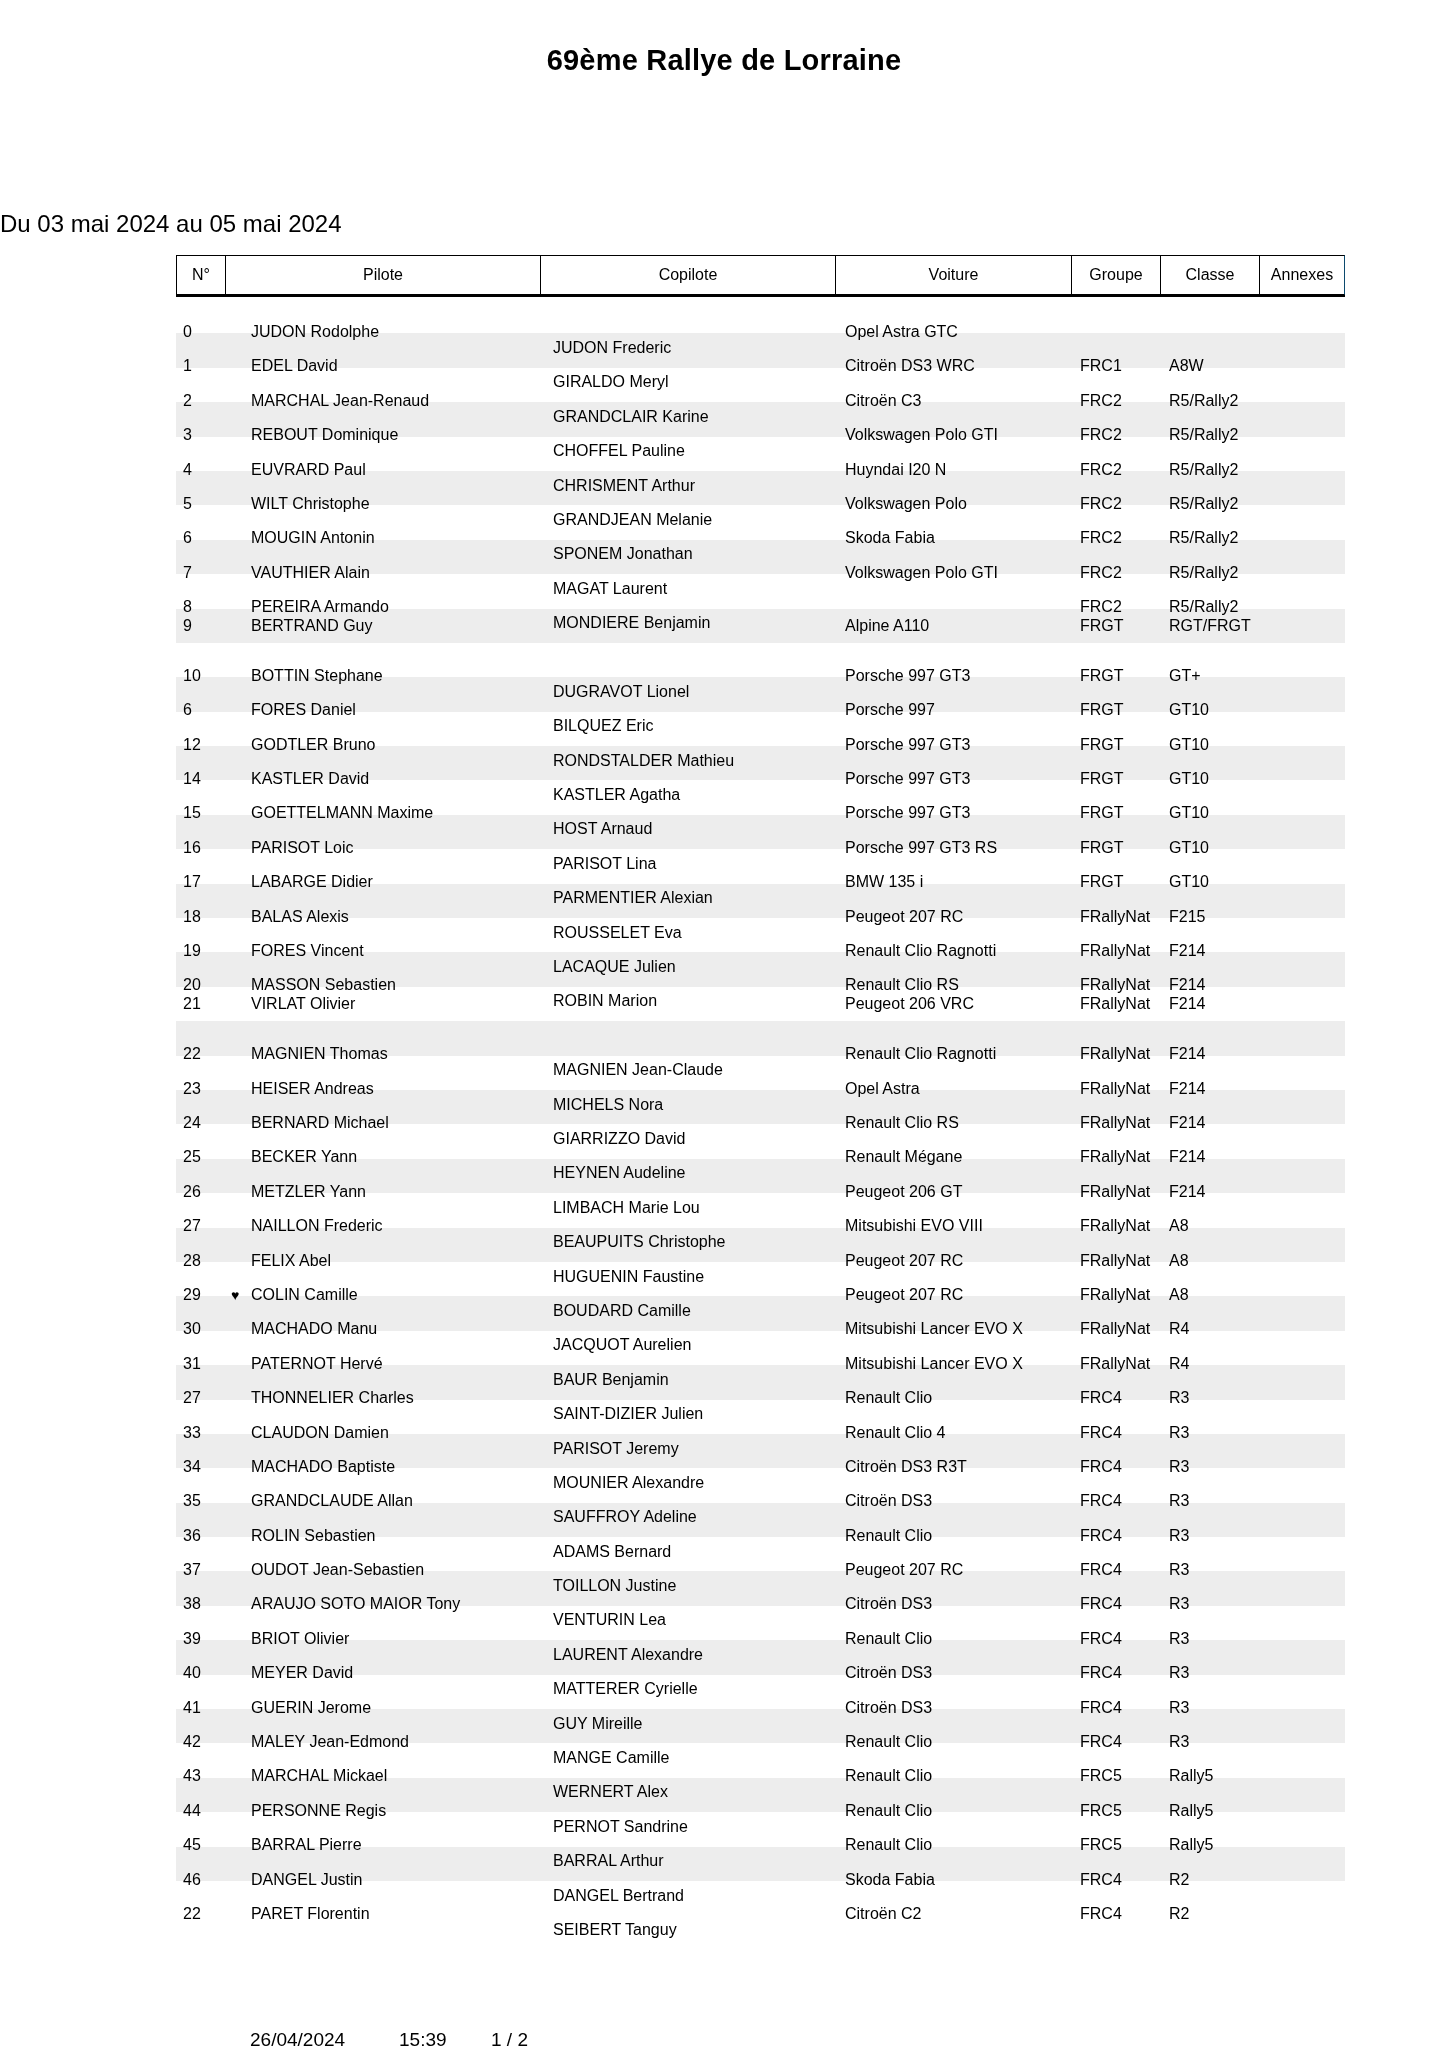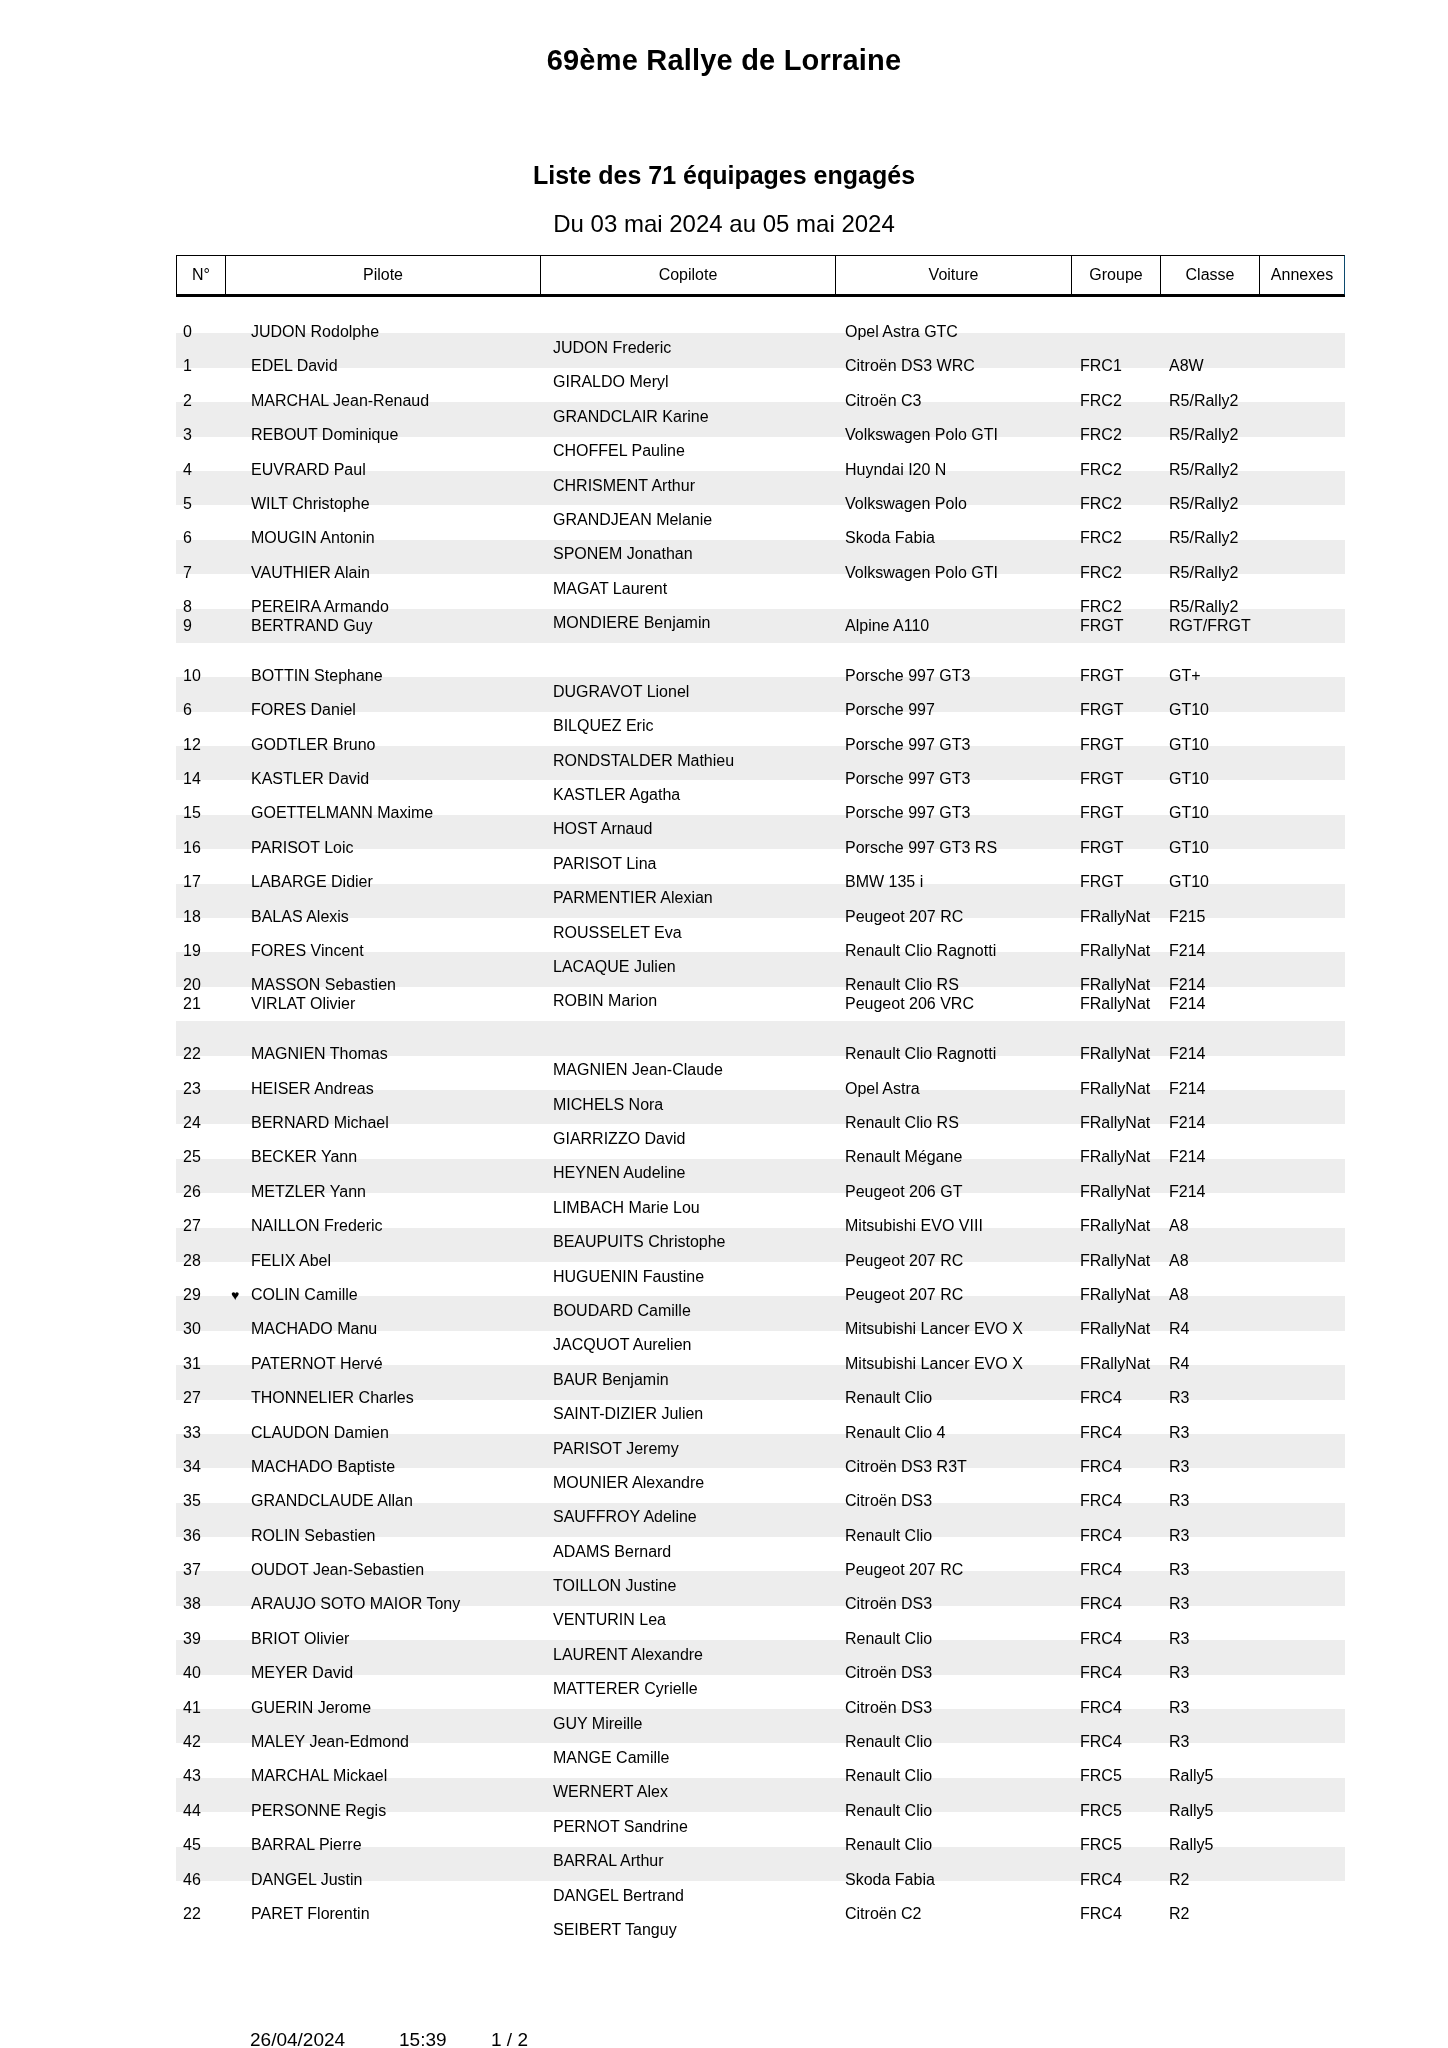--- a/index.html
+++ b/index.html
@@ -16,21 +16,21 @@
     position:absolute; top:44px; left:0; width:100%;
     text-align:center; font-size:29px; font-weight:bold;
     letter-spacing:0.2px;
   }
   .subtitle {
     position:absolute; top:161px; left:0; width:100%;
     text-align:center; font-size:25px; font-weight:bold;
   }
   .daterange {
     position:absolute; top:210px; left:0; width:100%;
-    text-align:center; font-size:24px; font-weight:normal;
+    text-align:left; font-size:24px; font-weight:normal;
   }
   .entry-table {
     position:absolute; top:255px; left:176px; width:1169px;
   }
   .thead {
     display:grid;
     grid-template-columns:49px 315px 295px 236px 89px 99px 86px;
     border-bottom:2px solid #000;
     box-sizing:border-box;
   }
@@ -74,21 +74,20 @@
   .f-date { left:250px; }
   .f-time { left:399px; }
   .f-page { left:491px; }
 </style>
 </head>
 <body>
 
 <div class="page">
 
   <div class="title">69ème Rallye de Lorraine</div>
-  <div class="subtitle">Liste des 71 équipages engagés</div>
   <div class="daterange">Du 03 mai 2024 au 05 mai 2024</div>
 
   <div class="entry-table">
     <div class="thead">
       <div class="th">N°</div>
       <div class="th">Pilote</div>
       <div class="th">Copilote</div>
       <div class="th">Voiture</div>
       <div class="th">Groupe</div>
       <div class="th">Classe</div>

